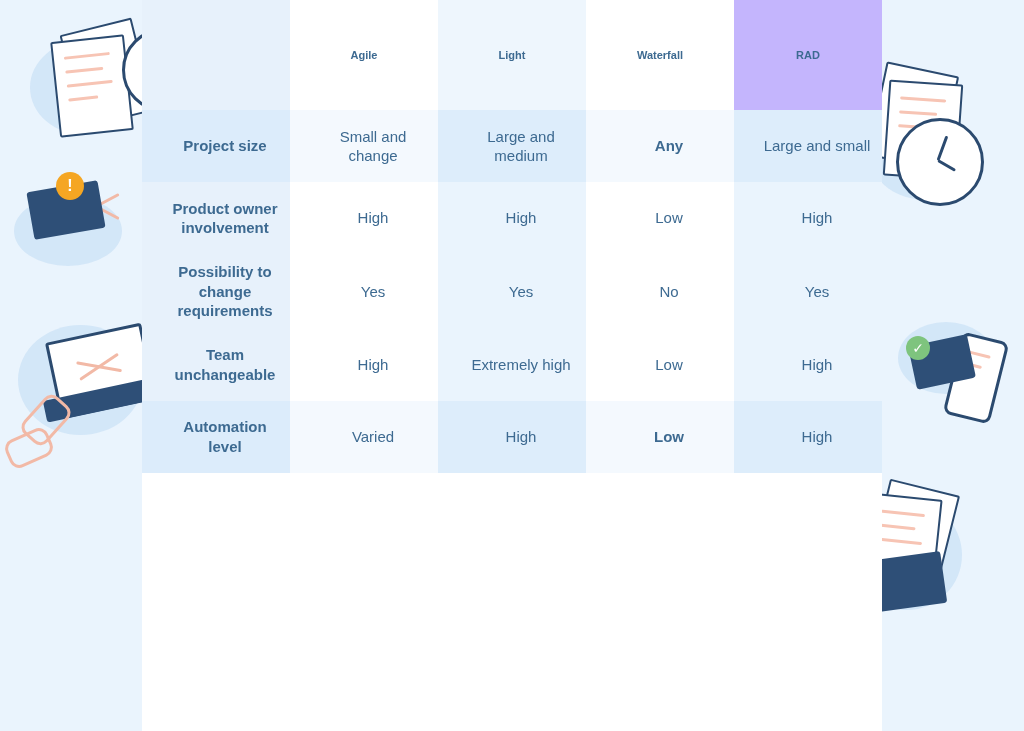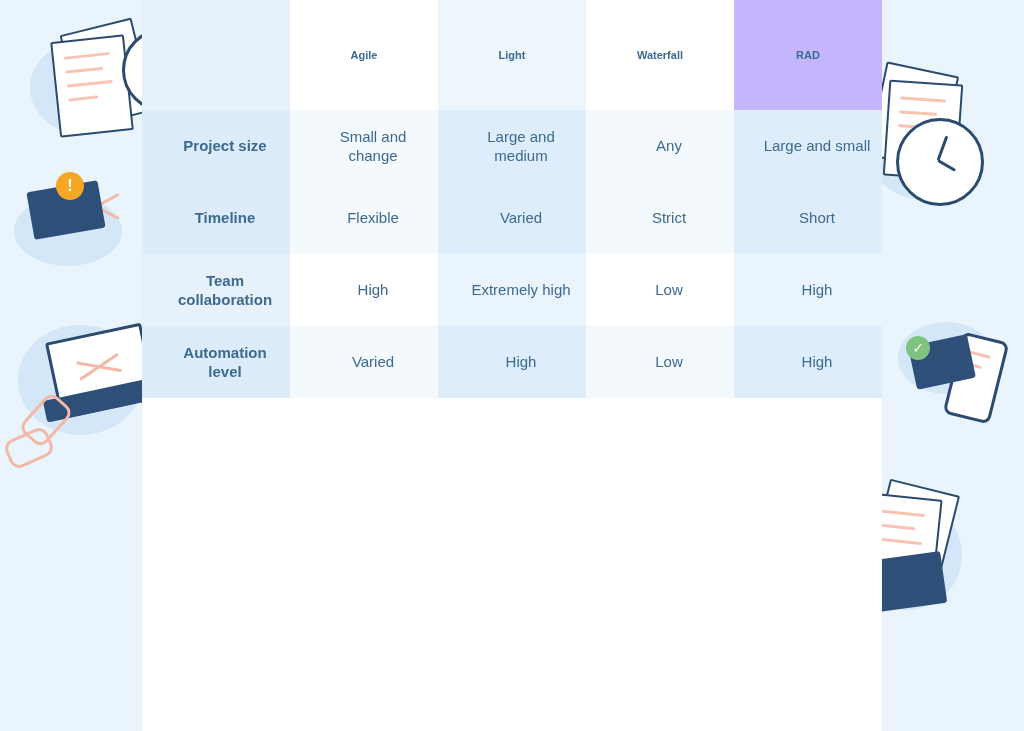--- a/index.html
+++ b/index.html
@@ -145,21 +145,21 @@
   .hdr-c { background: #c4b5fd; }
 
   tr.band-light td.rowhead { background: #e7f1fb; }
   tr.band-dark  td.rowhead { background: #dcecfb; }
 
   tr.band-light td.col1 { background: #ffffff; }
   tr.band-dark  td.col1 { background: #f4f9fe; }
   tr.band-light td.col2 { background: #eaf4fd; }
   tr.band-dark  td.col2 { background: #ddedfb; }
   tr.band-light td.col3 { background: #ffffff; }
-  tr.band-dark  td.col3 { background: #f4f9fe; }
+  tr.band-dark  td.col3 { background: #f4f9fe; font-weight: bold; }
   tr.band-light td.col4 { background: #eaf4fd; }
   tr.band-dark  td.col4 { background: #ddedfb; }
 </style>
 </head>
 <body>
 
 <div class="art">
   <div class="blob" style="left:30px; top:40px; width:110px; height:95px;"></div>
   <div class="paper" style="left:70px; top:25px; width:70px; height:92px; transform:rotate(-14deg);"></div>
   <div class="paper" style="left:55px; top:38px; width:70px; height:92px; transform:rotate(-6deg);">
@@ -247,29 +247,36 @@
       </tr>
     </thead>
     <tbody>
       <tr class="band-dark">
         <td class="rowhead">Project size</td>
         <td class="col1">Small and change</td>
         <td class="col2">Large and medium</td>
         <td class="col3">Any</td>
         <td class="col4">Large and small</td>
       </tr>
-      <tr class="band-dark">
-        <td class="rowhead">Timeline</td>
-        <td class="col1">Flexible</td>
-        <td class="col2">Varied</td>
-        <td class="col3">Strict</td>
-        <td class="col4">Short</td>
-      </tr>
       <tr class="band-light">
-        <td class="rowhead">Team collaboration</td>
+        <td class="rowhead">Product owner involvement</td>
+        <td class="col1">High</td>
+        <td class="col2">High</td>
+        <td class="col3">Low</td>
+        <td class="col4">High</td>
+      </tr>
+      <tr class="band-light">
+        <td class="rowhead">Possibility to change requirements</td>
+        <td class="col1">Yes</td>
+        <td class="col2">Yes</td>
+        <td class="col3">No</td>
+        <td class="col4">Yes</td>
+      </tr>
+      <tr class="band-light">
+        <td class="rowhead">Team unchangeable</td>
         <td class="col1">High</td>
         <td class="col2">Extremely high</td>
         <td class="col3">Low</td>
         <td class="col4">High</td>
       </tr>
       <tr class="band-dark">
         <td class="rowhead">Automation level</td>
         <td class="col1">Varied</td>
         <td class="col2">High</td>
         <td class="col3">Low</td>

